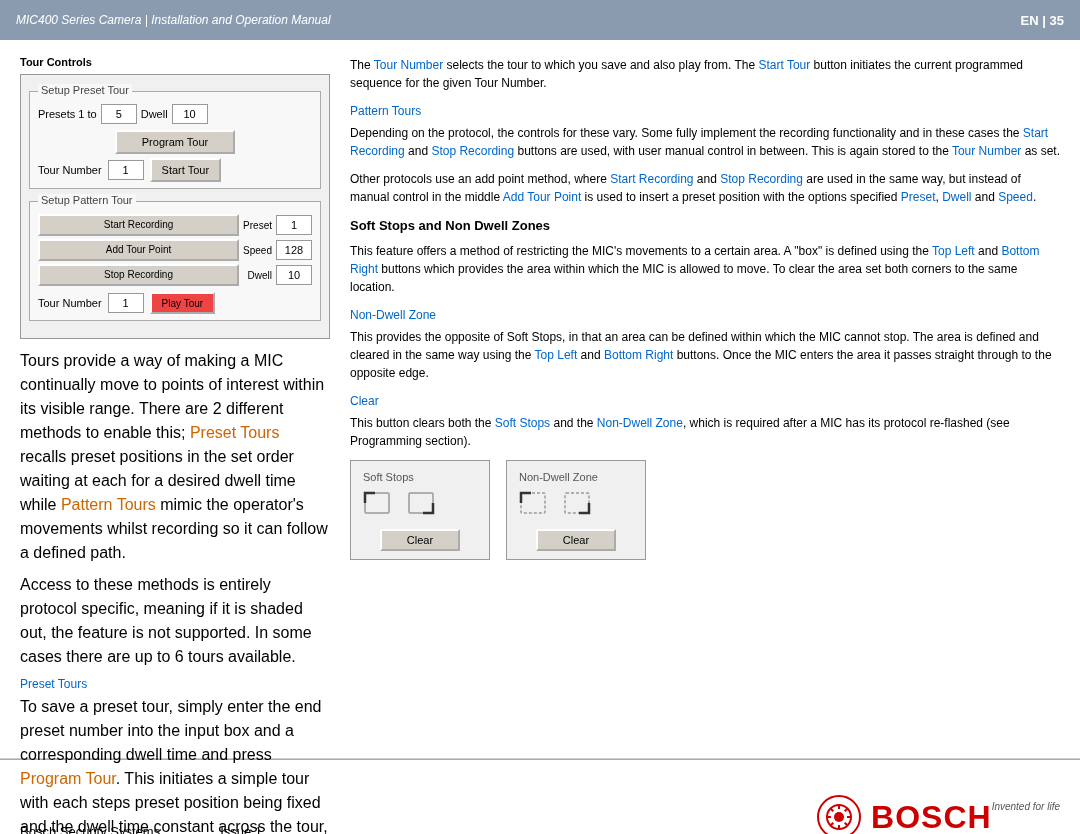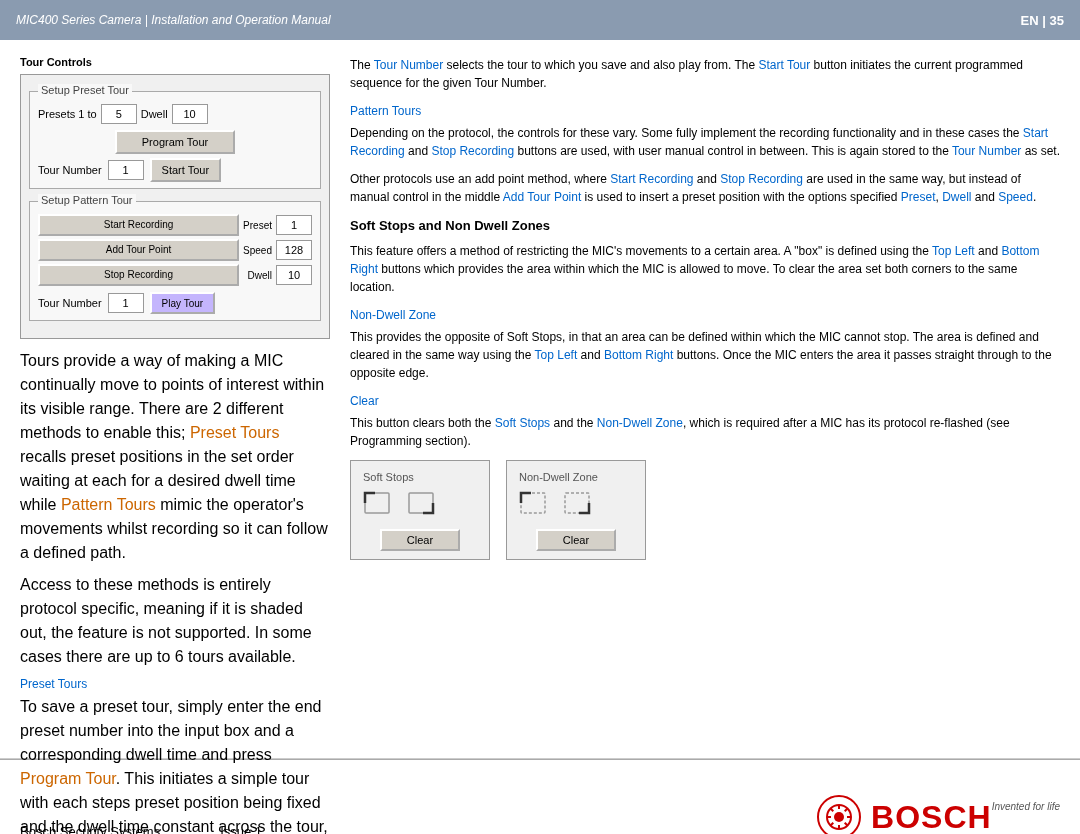--- a/index.html
+++ b/index.html
@@ -147,21 +147,21 @@
 
     .pattern-tour-bottom {
       display: flex;
       align-items: center;
       gap: 6px;
       margin-top: 6px;
     }
 
     .play-tour-btn {
       height: 22px;
-      background: #c4b5fd;
+      background: #ef4444;
       border: 2px outset #fff;
       font-size: 10px;
       cursor: pointer;
       padding: 0 10px;
     }
 
     
     .left-text {
       font-size: 16px;
       line-height: 1.5;

